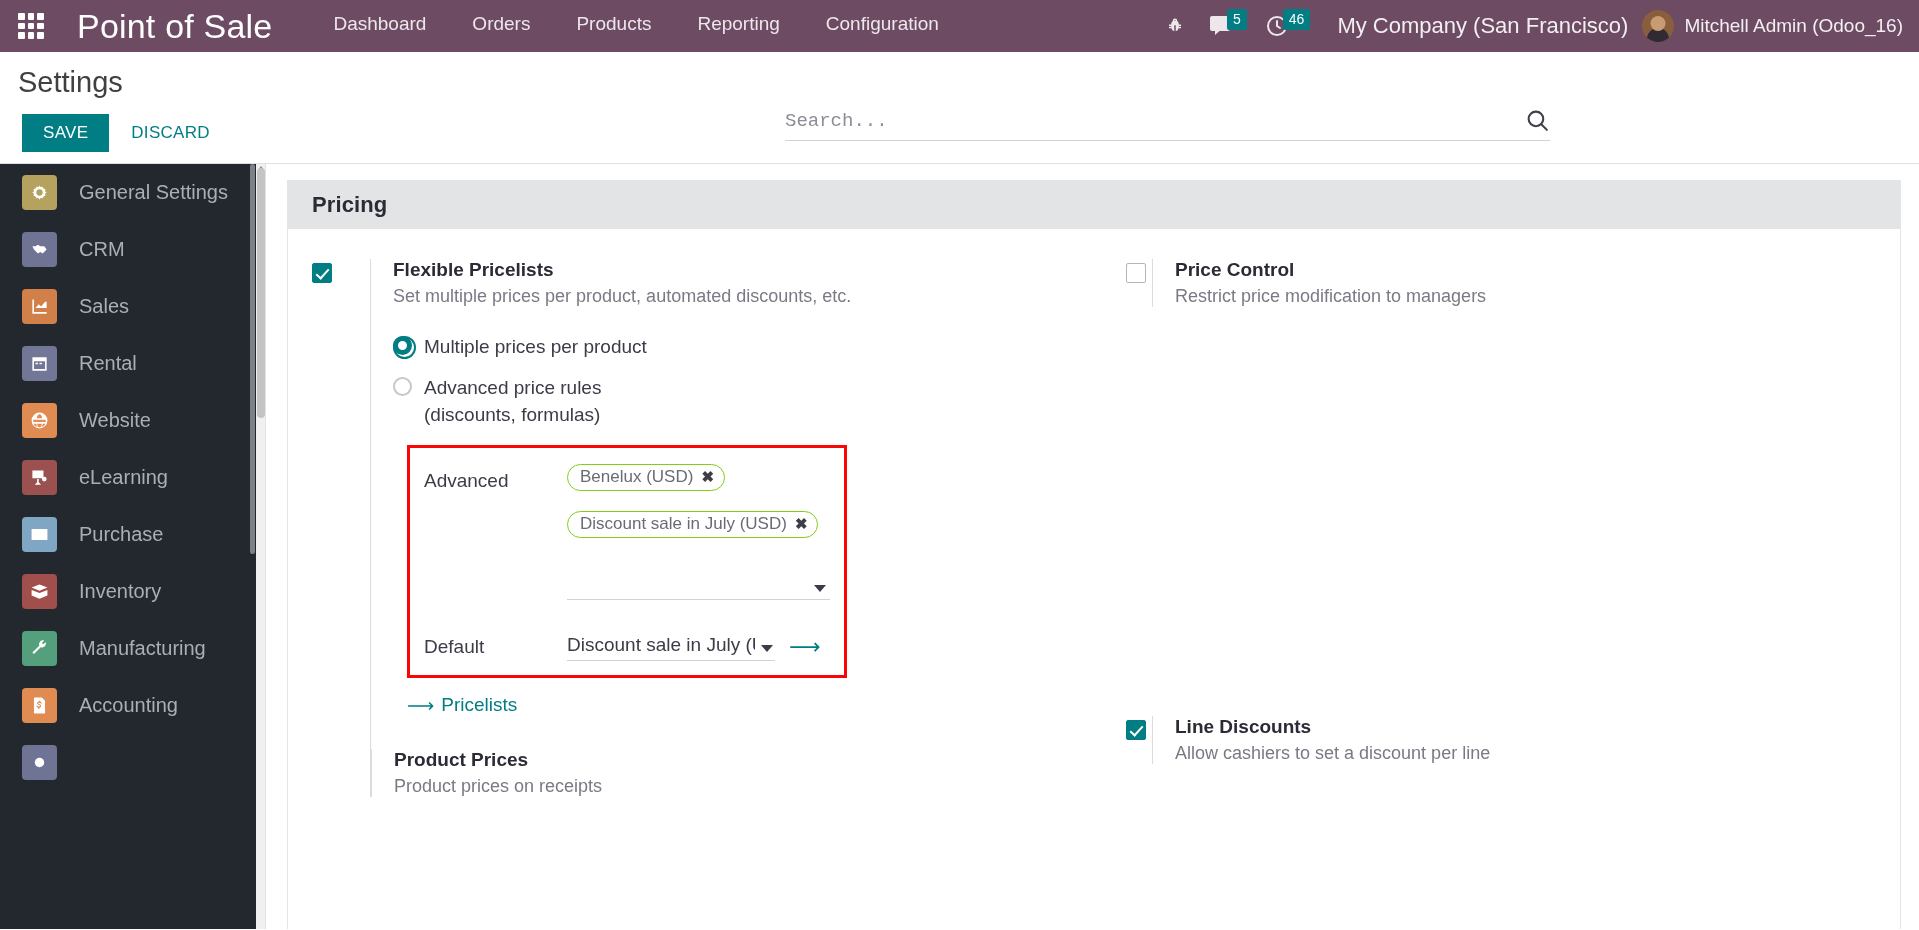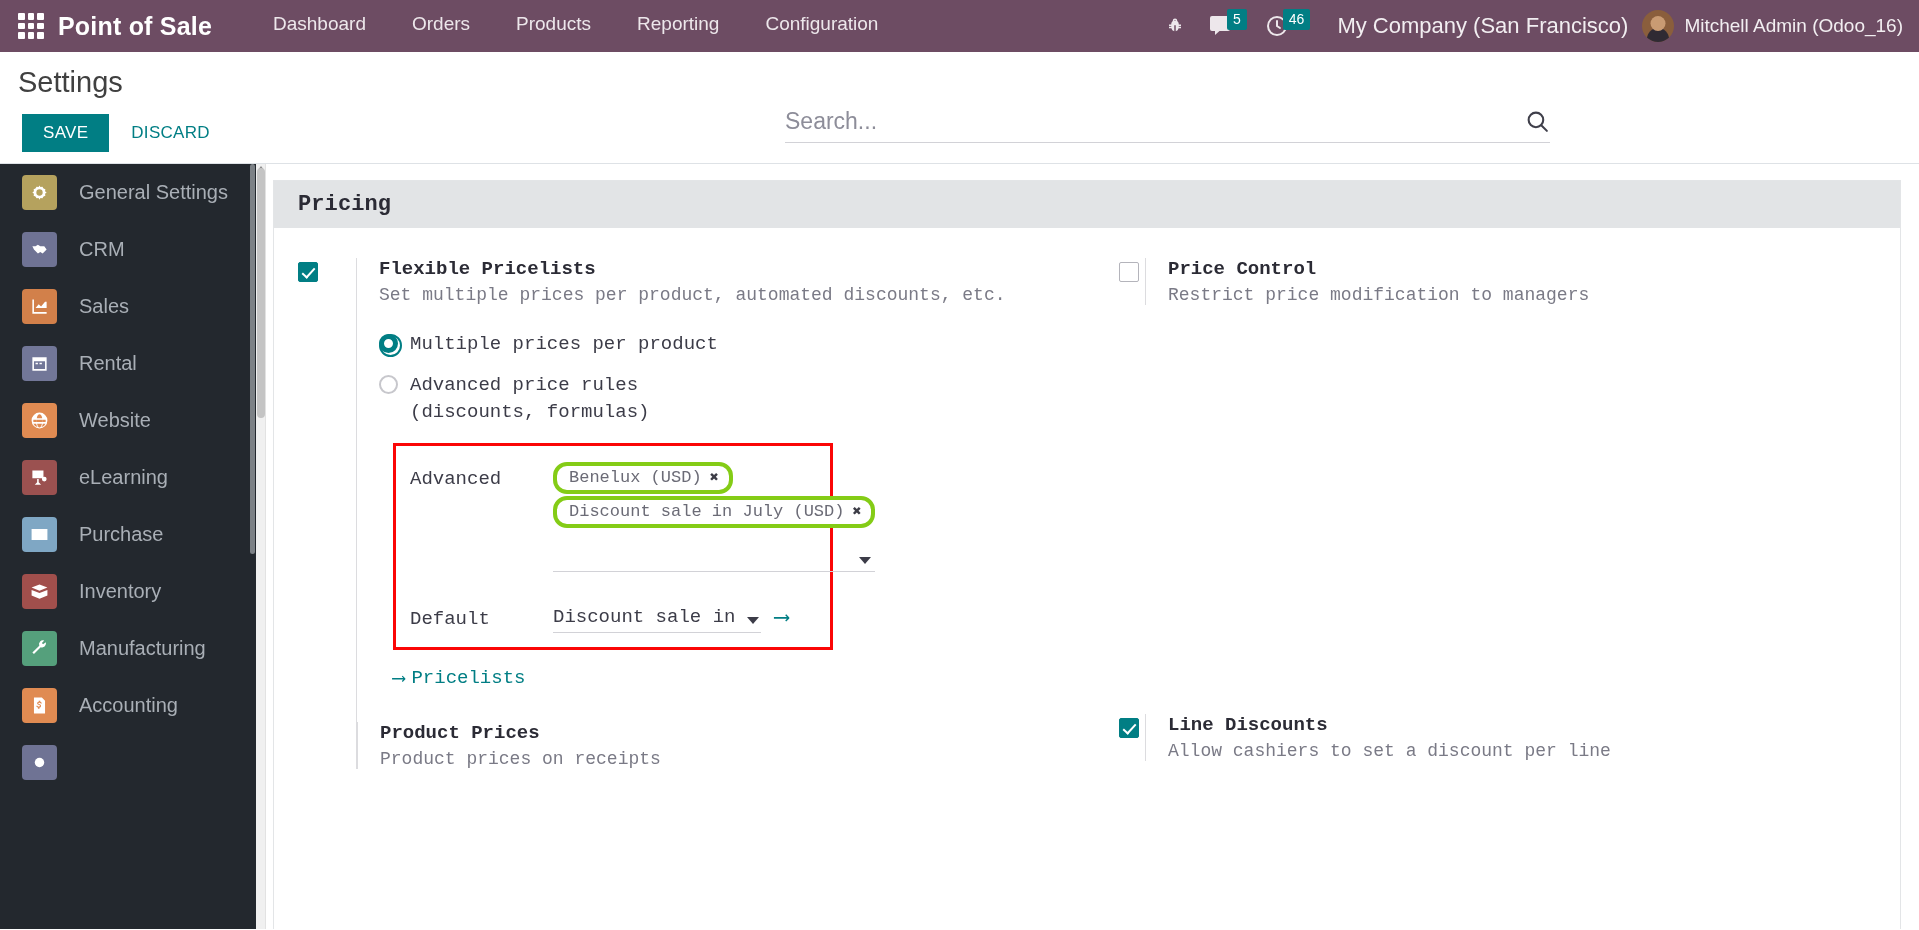--- a/index.html
+++ b/index.html
@@ -24,26 +24,27 @@
     width: 26px; height: 26px;
     margin-left: 18px; margin-right: 14px;
     display: grid;
     grid-template-columns: repeat(3, 1fr);
     grid-template-rows: repeat(3, 1fr);
     gap: 3px;
     cursor: pointer;
   }
   .apps-grid i { background: #ffffff; display: block; border-radius: 1px; }
   .brand {
-    font-size: 25px;
+    font-size: 34px;
     color: #ffffff;
-    font-weight: 700;
+    font-weight: 400;
     margin-right: 38px;
     letter-spacing: .2px;
     white-space: nowrap;
+    margin-left: 19px;
   }
   .menu-item {
     padding: 0 23px;
     height: 56px;
     line-height: 52px;
     font-size: 19px;
     color: #ede7eb;
     white-space: nowrap;
     cursor: pointer;
   }
@@ -136,25 +137,25 @@
     position: absolute;
     left: 785px; top: 56px;
     width: 765px;
     border-bottom: 1px solid #d2d2d7;
     display: flex;
     align-items: center;
     padding-bottom: 7px;
   }
   .searchbar input {
     border: none; outline: none;
-    font-size: 23px;
+    font-size: 19px;
     color: #4c1d95;
     width: 100%;
     background: transparent;
-    font-family: Liberation Sans, sans-serif;
+    font-family: Liberation Mono, monospace;
   }
   .searchbar input::placeholder { color: #8d8d99; }
   .search-ico {
     margin-left: auto;
     color: #4b4b55;
     flex: 0 0 auto;
     cursor: pointer;
     display: flex;
   }
 
@@ -221,23 +222,22 @@
     position:absolute; left:1px; top: 4px;
     width: 8px; height: 250px; background:#c4c4c4; border-radius:4px;
   }
   .main-scrollbar .arrow-up {
     position:absolute; left:2px; top:2px;
     width:0;height:0;border-left:3px solid transparent;border-right:3px solid transparent;
     border-bottom:4px solid #8a8a8a;
   }
   .content {
     margin-left: 11px;
-    padding: 16px 18px 0 6px;
+    padding: 16px 18px 0 20px;
     height: 100%;
-    font-family: Liberation Mono, monospace;
   }
   .settings-block {
     border: 1px solid #e3e5e7;
     border-bottom: none;
     background: #fff;
     height: 100%;
   }
   .block-header {
     background: #e2e4e6;
     padding: 11px 24px;
@@ -309,25 +309,25 @@
     position: relative;
   }
   .field-row { display: flex; align-items: flex-start; }
   .field-label {
     width: 143px; flex: 0 0 auto;
     font-size: 19px; color: #3c3c48; padding-top: 6px;
   }
   .field-ctl { flex: 1; }
   .tag {
     display: inline-flex; align-items: center;
-    border: 4px solid #84cc16;
+    border: 1px solid #84cc16;
     border-radius: 14px;
     padding: 2px 10px 3px 12px;
     font-size: 17px; color: #6b6b76;
-    margin-bottom: 2px;
+    margin-bottom: 20px;
     background: #fff;
     cursor: pointer;
     white-space: nowrap;
   }
   .tag .x { margin-left: 8px; color: #3d3d47; font-weight: 700; font-size: 15px; cursor: pointer; }
   .m2m-input {
     border-bottom: 1px solid #d2d2d7;
     height: 30px;
     margin-top: 12px;
     position: relative;

